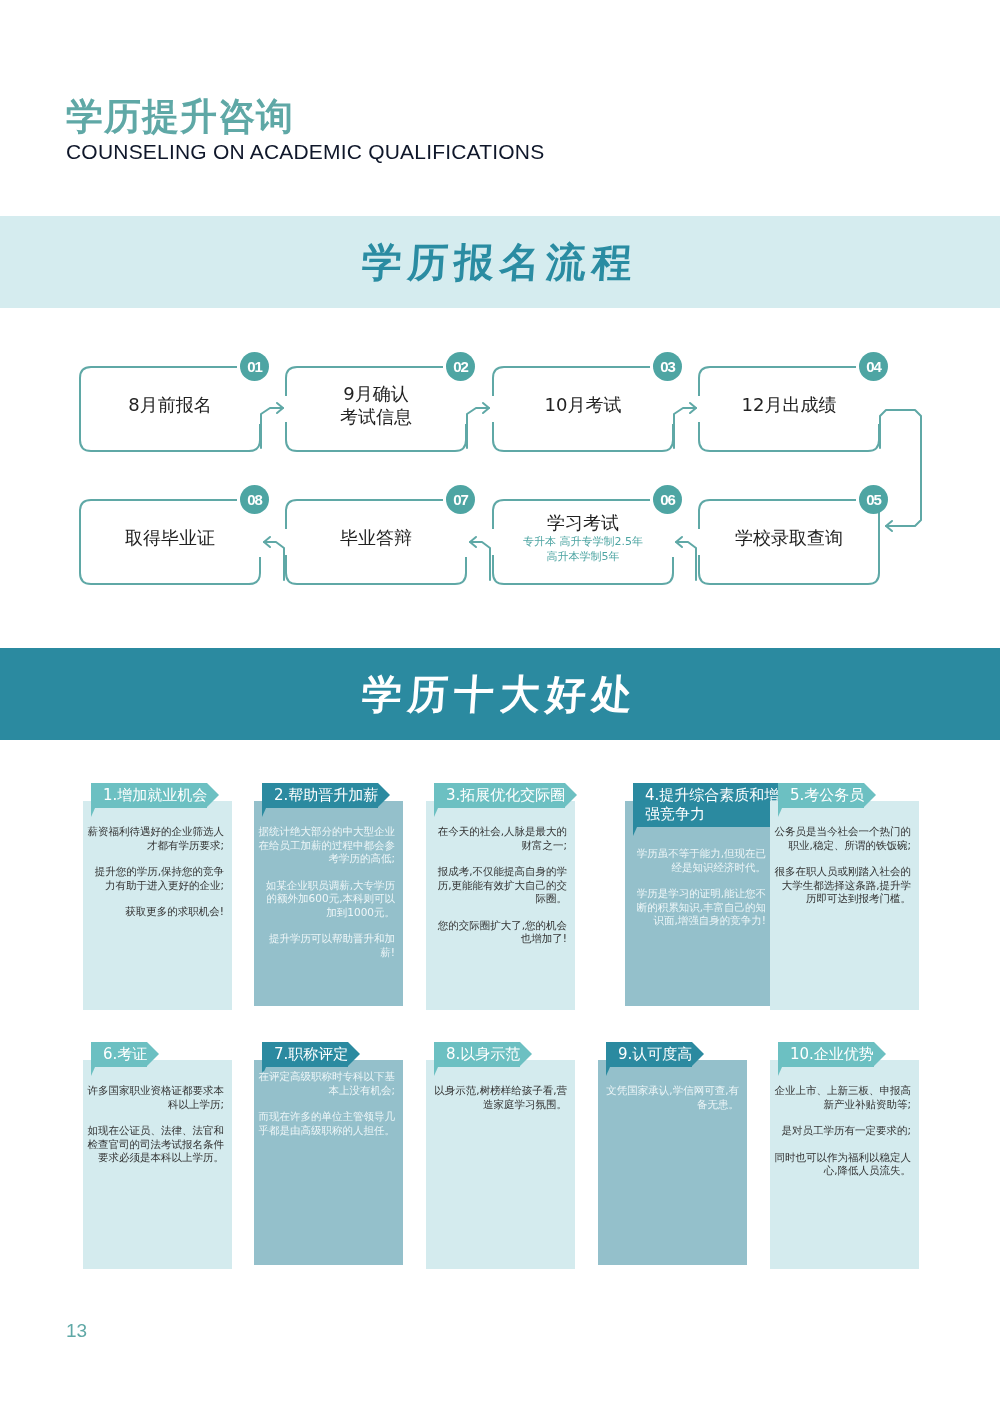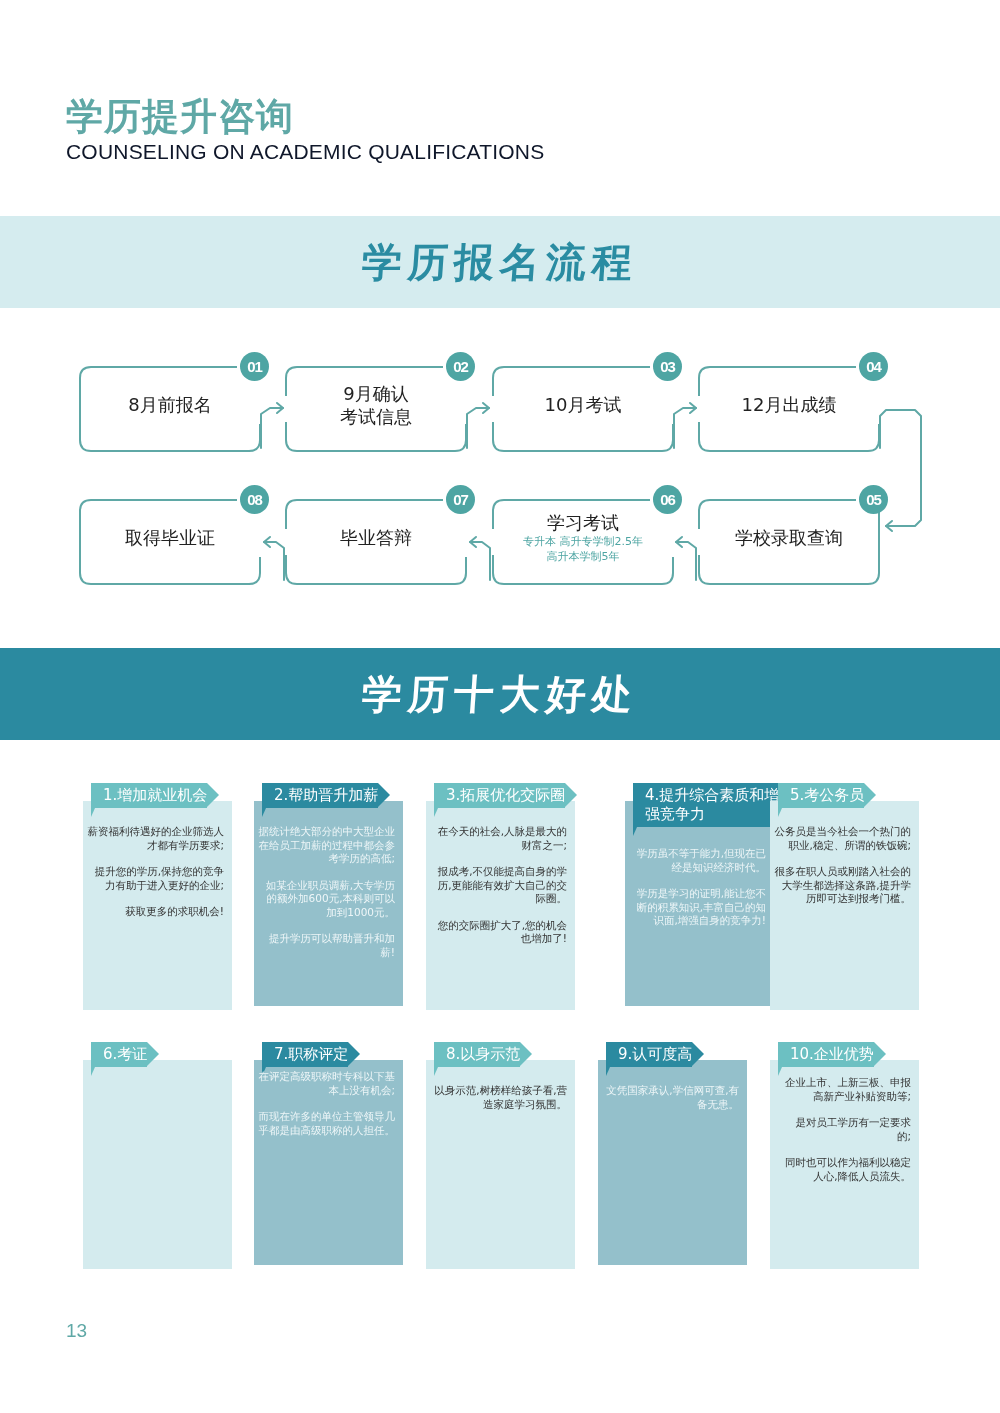--- a/index.html
+++ b/index.html
@@ -207,20 +207,24 @@
   <div class="tab">5.考公务员</div>
   <div class="text" style="top:42px;">
     <p>公务员是当今社会一个热门的职业,稳定、所谓的铁饭碗;</p>
     <p>很多在职人员或刚踏入社会的大学生都选择这条路,提升学历即可达到报考门槛。</p>
   </div>
 </div>
 
 <div class="card light" style="left:79px;top:1042px;height:227px;">
   <div class="body" style="height:209px;"></div>
   <div class="tab">6.考证</div>
+  <div class="text" style="top:42px;">
+    <p>许多国家职业资格证都要求本科以上学历;</p>
+    <p>如现在公证员、法律、法官和检查官司的司法考试报名条件要求必须是本科以上学历。</p>
+  </div>
 </div>
 
 <div class="card dark" style="left:250px;top:1042px;height:223px;">
   <div class="body" style="height:205px;"></div>
   <div class="tab">7.职称评定</div>
   <div class="text" style="top:28px;">
     <p>在评定高级职称时专科以下基本上没有机会;</p>
     <p>而现在许多的单位主管领导几乎都是由高级职称的人担任。</p>
   </div>
 </div>
@@ -237,20 +241,20 @@
   <div class="body" style="height:205px;"></div>
   <div class="tab">9.认可度高</div>
   <div class="text" style="top:42px;">
     <p>文凭国家承认,学信网可查,有备无患。</p>
   </div>
 </div>
 
 <div class="card light" style="left:766px;top:1042px;height:227px;">
   <div class="body" style="height:209px;"></div>
   <div class="tab">10.企业优势</div>
-  <div class="text" style="top:34px;margin-left:10px;">
+  <div class="text" style="top:42px;">
     <p>企业上市、上新三板、申报高新产业补贴资助等;</p>
     <p>是对员工学历有一定要求的;</p>
     <p>同时也可以作为福利以稳定人心,降低人员流失。</p>
   </div>
 </div>
 
 <div class="pageno">13</div>
 
 </body></html>

